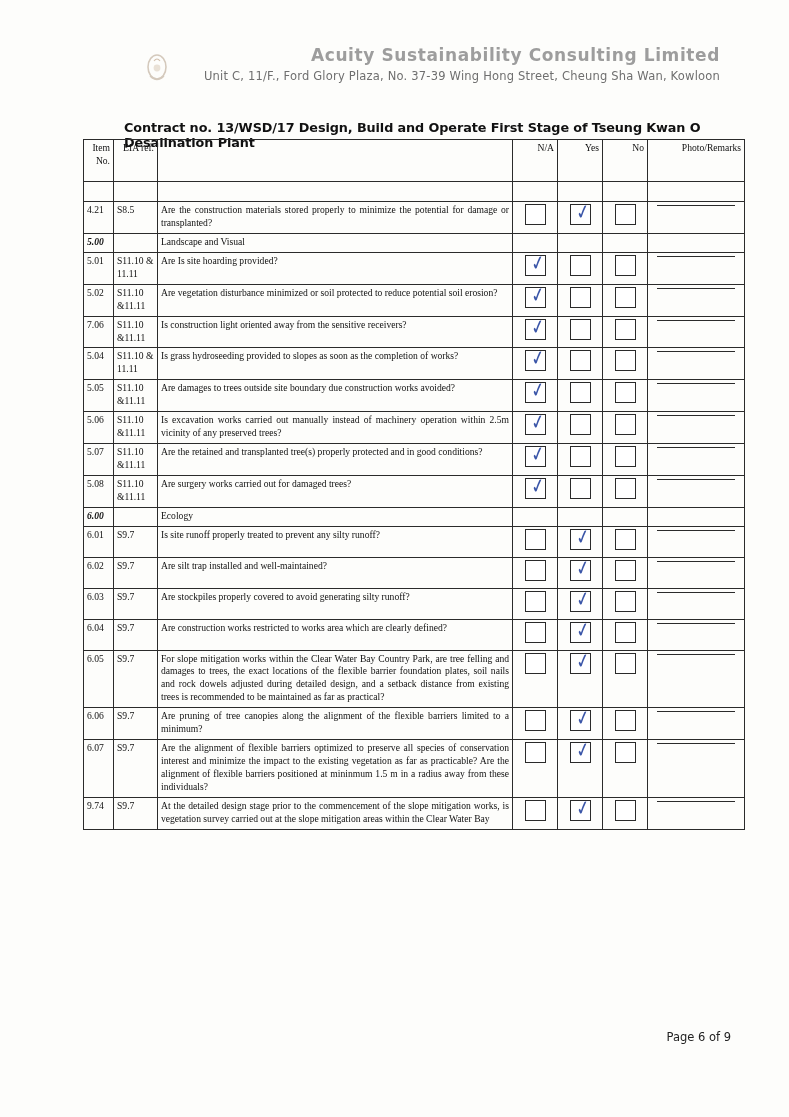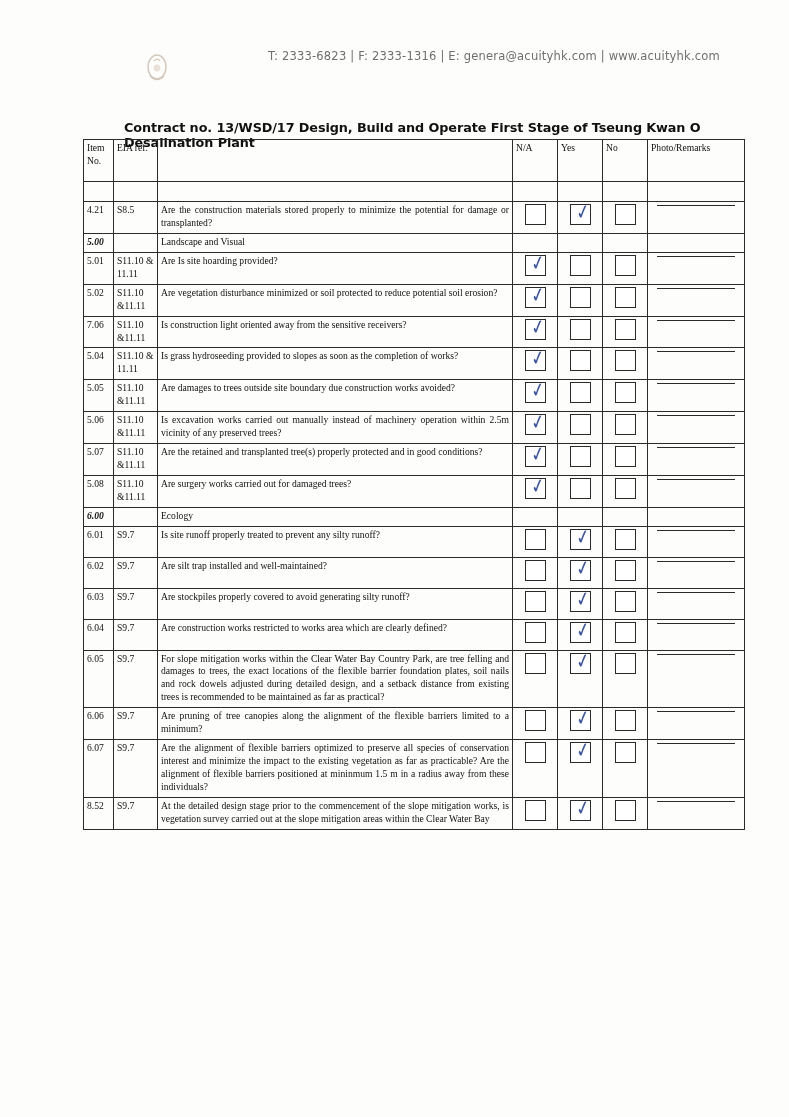--- a/index.html
+++ b/index.html
@@ -100,25 +100,25 @@
   col.c-ref  { width: 44px; }
   col.c-desc { width: 355px; }
   col.c-na   { width: 45px; }
   col.c-yes  { width: 45px; }
   col.c-no   { width: 45px; }
   col.c-rem  { width: 97px; }
 
   .hdr td {
     font-size: 9.4px;
     height: 36px;
-    text-align: left;
+    text-align: right;
     vertical-align: top;
     padding-top: 3px;
   }
-  .hdr td.l { text-align: left; }
+  .hdr td.l { text-align: right; }
 
   .sec-title {
     font-weight: normal;
   }
   .bold { font-weight: bold; font-style: italic; }
 
   td.desc { text-align: justify; }
   td.num, td.ref { font-size: 9.6px; }
 
   
@@ -181,21 +181,22 @@
   <div class="logo">
     <svg width="34" height="34" viewBox="0 0 34 34">
       <ellipse cx="17" cy="15" rx="9" ry="12" fill="none" stroke="#b4a08a" stroke-width="1.6"></ellipse>
       <path d="M10 24 Q17 31 24 24" fill="none" stroke="#b4a08a" stroke-width="1.4"></path>
       <path d="M14 9 Q17 5 20 9" fill="none" stroke="#b09072" stroke-width="1.2"></path>
       <circle cx="17" cy="16" r="3.4" fill="#c9b49b" opacity="0.7"></circle>
     </svg>
   </div>
 
   <div class="header">
-    <div class="company-contact">T: 2333-6823 | F: 2333-1316 | E: genera@acuityhk.com | www.acuityhk.com</div>
+    <div class="company-name">Acuity Sustainability Consulting Limited</div>
+    <div class="company-addr">Unit C, 11/F., Ford Glory Plaza, No. 37-39 Wing Hong Street, Cheung Sha Wan, Kowloon</div>
   </div>
 
   <div class="contract-title">Contract no.  13/WSD/17 Design, Build and Operate First Stage of Tseung Kwan O Desalination Plant</div>
 
   <div class="tbl-wrap">
     <table class="chk">
       <colgroup>
         <col class="c-item">
           <col class="c-ref">
           <col class="c-desc">
@@ -414,27 +415,28 @@
             <td class="ref">S9.7</td>
             <td class="desc">Are the alignment of flexible barriers optimized to preserve all species of conservation interest and minimize the impact to the existing vegetation as far as practicable? Are the alignment of flexible barriers positioned at mininmum 1.5 m in a radius away from these individuals?</td>
             <td class="box"><span class="cb"></span></td>
             <td class="box"><span class="cb"><span class="tick">✓</span></span></td>
             <td class="box"><span class="cb"></span></td>
             <td class="rem">
               <span class="rem-line"></span>
             </td>
           </tr>
           <tr>
-            <td class="num">8.52</td>
+            <td class="num">9.74</td>
             <td class="ref">S9.7</td>
             <td class="desc">At the detailed design stage prior to the commencement of the slope mitigation works, is vegetation survey carried out at the slope mitigation areas within the Clear Water Bay</td>
             <td class="box"><span class="cb"></span></td>
             <td class="box"><span class="cb"><span class="tick">✓</span></span></td>
             <td class="box"><span class="cb"></span></td>
             <td class="rem">
               <span class="rem-line"></span>
             </td>
           </tr>
         </tbody>
     </table>
   </div>
 
+  <div class="footer">Page 6 of 9</div>
 </div>
 
 </body></html>

